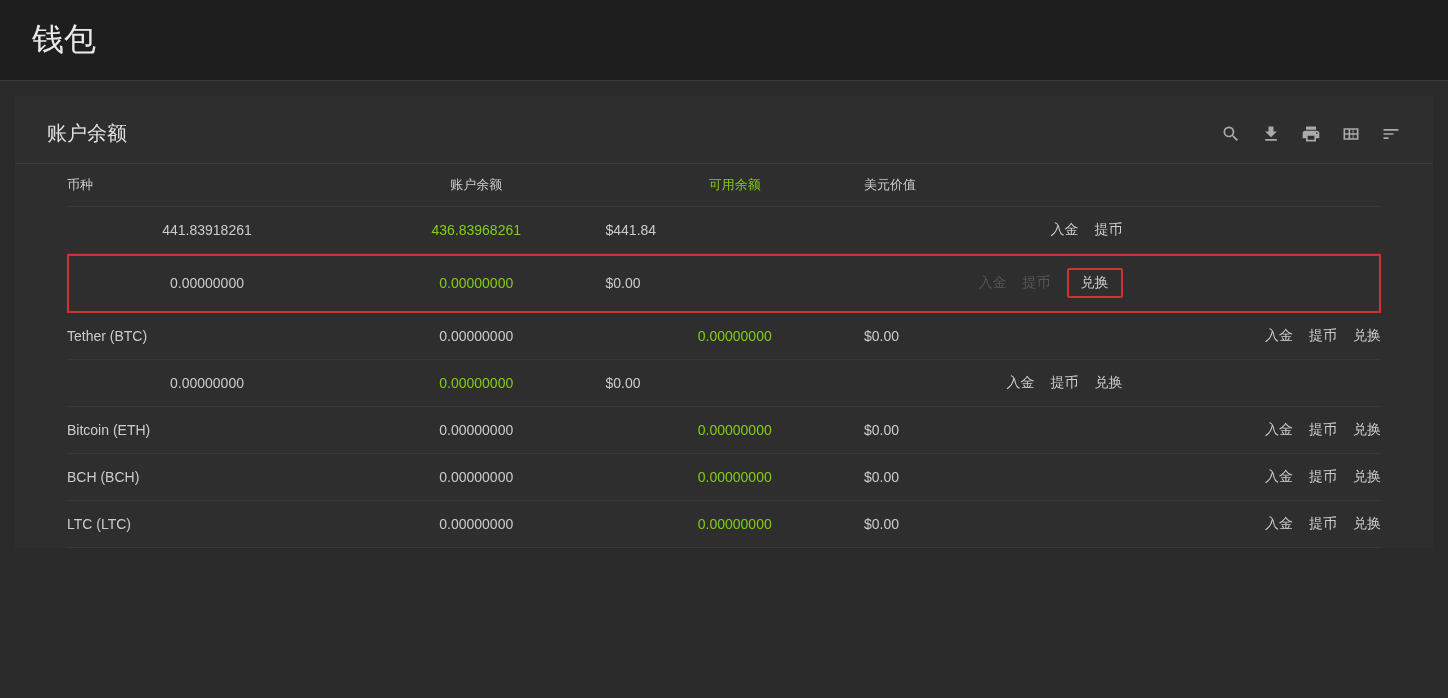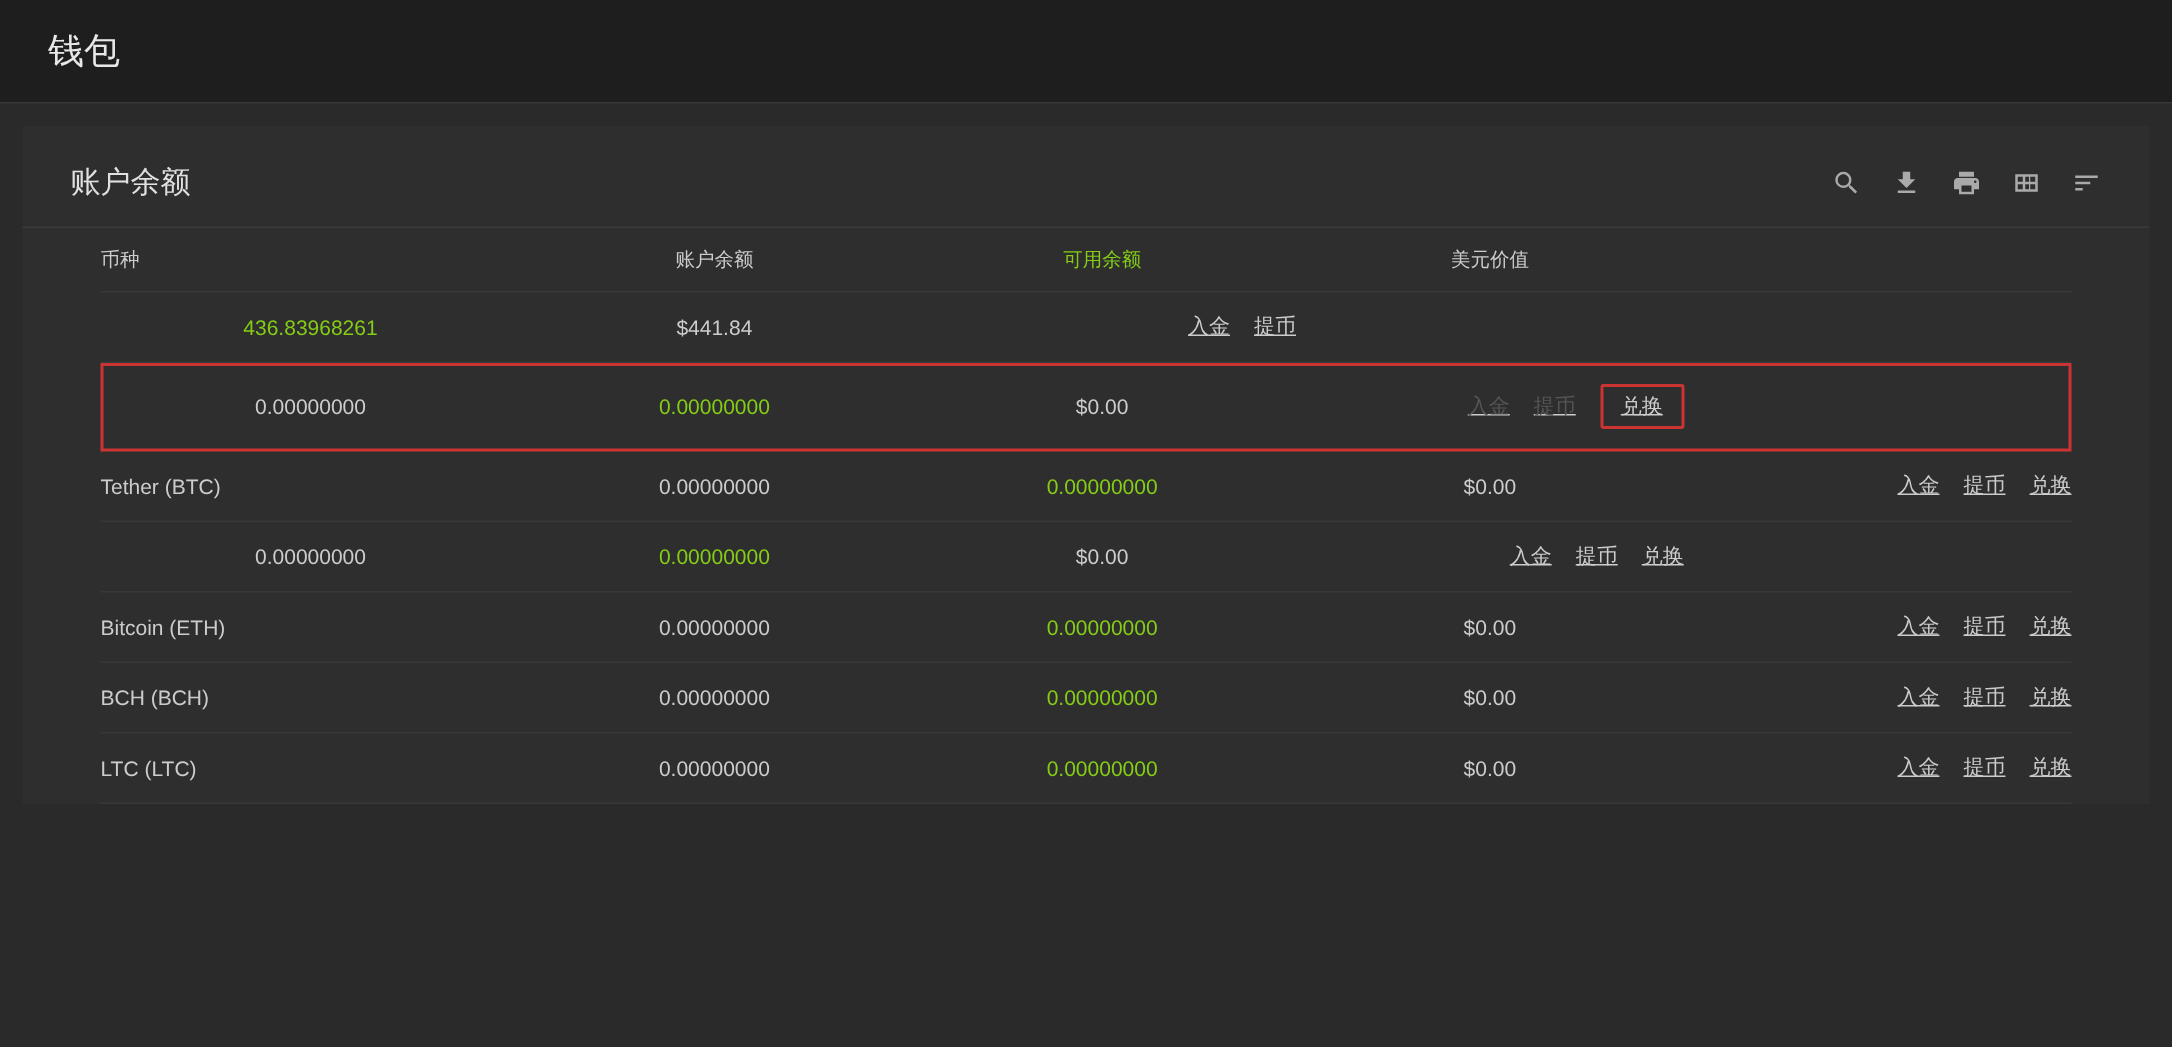--- a/index.html
+++ b/index.html
@@ -11,21 +11,21 @@
       width: 1448px;
     }
 
     .page-header {
       background-color: #1e1e1e;
       padding: 18px 32px;
       border-bottom: 1px solid #3a3a3a;
     }
 
     .page-title {
-      font-size: 24px;
+      font-size: 32px;
       font-weight: 500;
       color: #e8e8e8;
     }
 
     .main-content {
       background-color: #2e2e2e;
       margin: 15px;
       padding: 0;
     }
 
@@ -82,27 +82,26 @@
     }
 
     .table-row.highlighted {
       outline: 2px solid #cc3333;
       outline-offset: -2px;
     }
 
     .col-currency { color: #cccccc; }
     .col-balance { text-align: center; color: #cccccc; }
     .col-available { text-align: center; color: #84cc16; }
-    .col-usd { text-align: center; color: #cccccc; }
+    .col-usd { text-align: left; color: #cccccc; }
     .col-actions {
       display: flex;
       align-items: center;
       justify-content: flex-end;
       gap: 16px;
-      text-decoration: underline;
     }
 
     .action-btn {
       color: #cccccc;
       cursor: pointer;
       font-size: 14px;
       background: none;
       border: none;
       padding: 0;
     }
@@ -176,20 +175,21 @@
     <div class="table-header-row">
       <span class="col-currency">币种</span>
       <span class="col-balance">账户余额</span>
       <span class="col-available">可用余额</span>
       <span class="col-usd">美元价值</span>
       <span class="col-actions"></span>
     </div>
 
     <div id="table-body">
         <div class="table-row">
+          <span class="col-balance">441.83918261</span>
           <span class="col-available">436.83968261</span>
           <span class="col-usd">$441.84</span>
           <div class="col-actions">
             <button class="action-btn">入金</button>
             <button class="action-btn">提币</button>
           </div>
         </div>
         <div class="table-row highlighted">
           <span class="col-balance">0.00000000</span>
           <span class="col-available">0.00000000</span>

